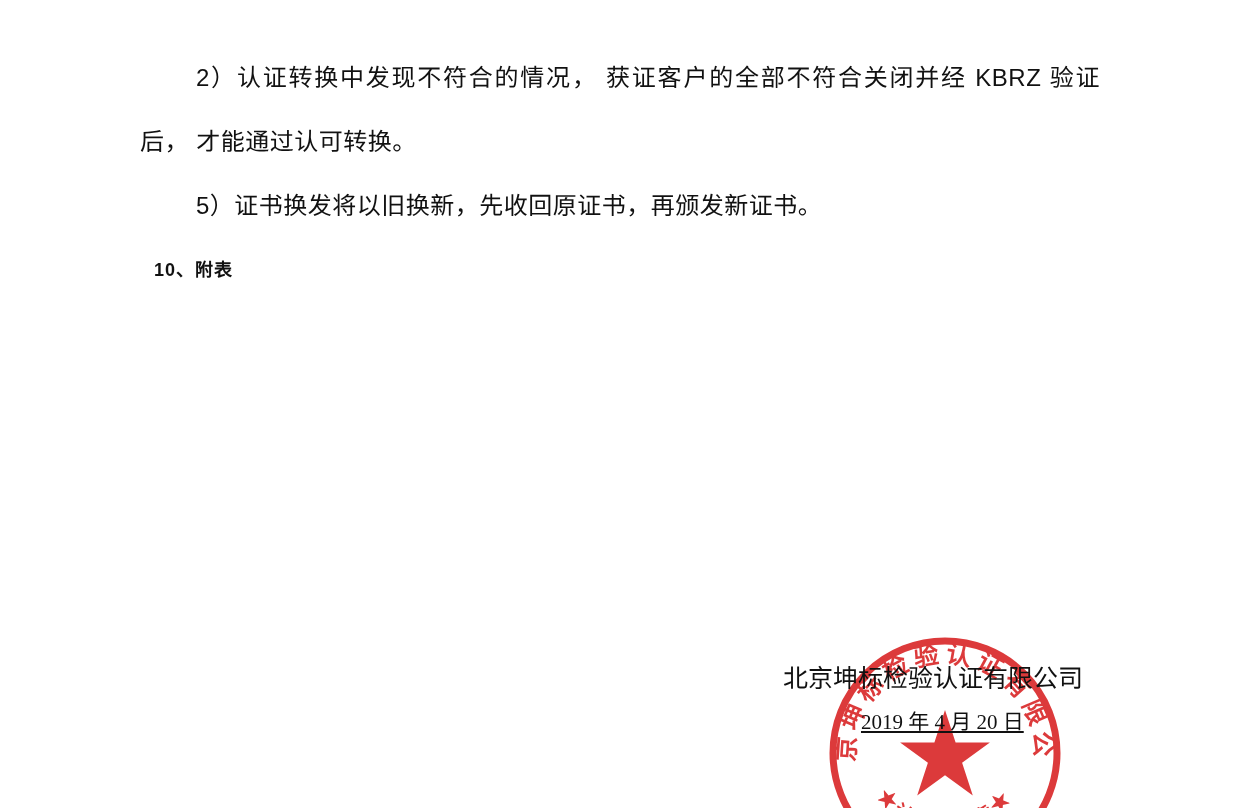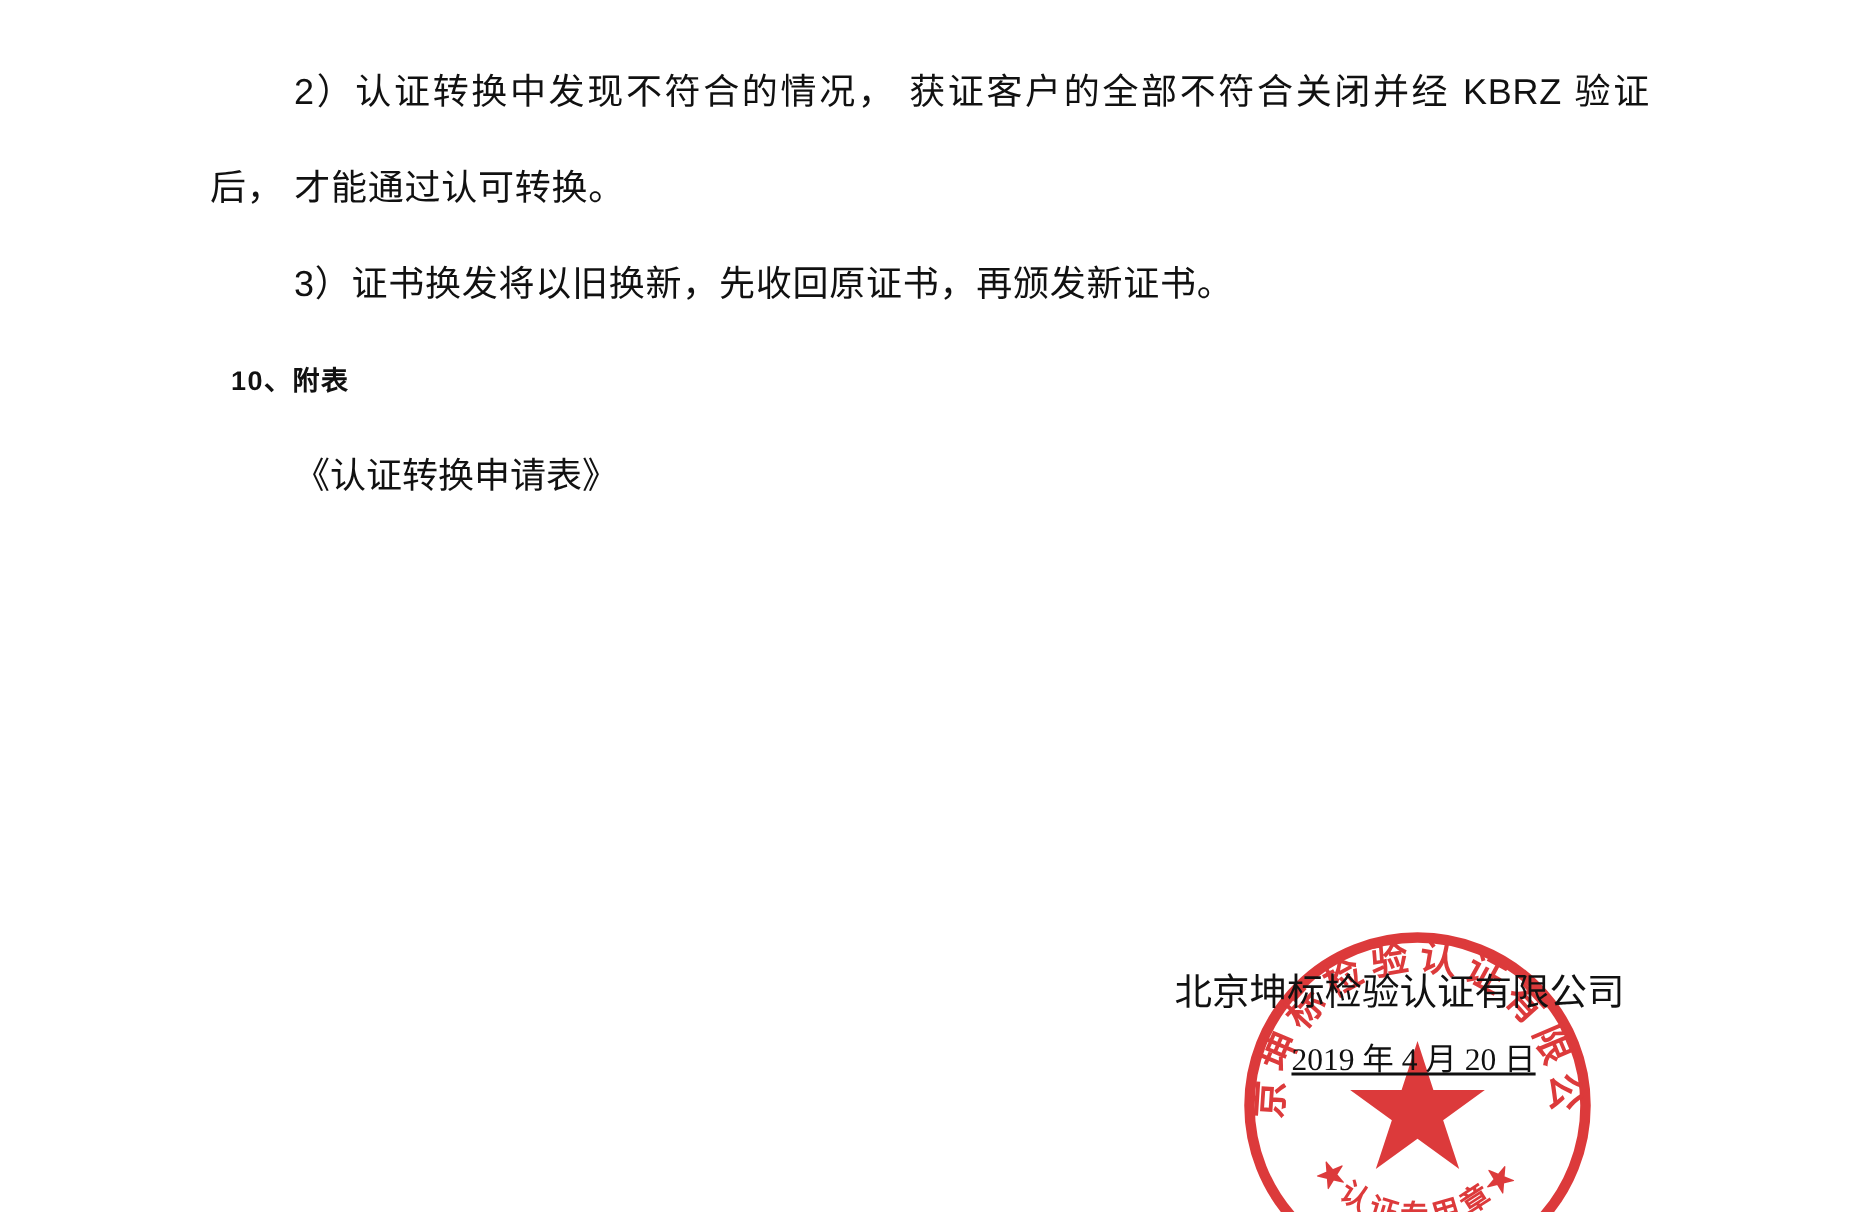--- a/index.html
+++ b/index.html
@@ -11,21 +11,21 @@
     width: 1243px;
     height: 808px;
     position: relative;
     overflow: hidden;
     font-family: "Liberation Sans", "DejaVu Sans", sans-serif;
     color: #111111;
   }
 
   .page {
     position: absolute;
-    left: 0; top: 0;
+    left: 0; top: 16px;
     width: 1243px;
     height: 656px;
   }
 
   .content {
     position: absolute;
     left: 140px;
     top: 30px;
     width: 960px;
   }
@@ -95,23 +95,22 @@
   }
   .stamp svg { display: block; }
 </style>
 </head>
 <body>
 
 <div class="page">
 
   <div class="content">
     <p class="para indent">2）认证转换中发现不符合的情况， 获证客户的全部不符合关闭并经 KBRZ 验证后， 才能通过认可转换。</p>
-    <p class="para indent">3）证书换发将以旧换新，先收回原证书，再颁发新证书。</p>
+    <p class="para indent">5）证书换发将以旧换新，先收回原证书，再颁发新证书。</p>
     <p class="heading">10、附表</p>
-    <p class="attachment">《认证转换申请表》</p>
   </div>
 
   <div class="stamp">
     <svg width="250" height="250" viewBox="0 0 250 250" xmlns="http://www.w3.org/2000/svg">
       <defs>
         <path id="arcTop" d="M 35,125 A 90,90 0 0 1 215,125" fill="none"></path>
         <path id="arcBottom" d="M 45,125 A 80,80 0 0 0 205,125" fill="none"></path>
       </defs>
       <circle cx="125" cy="125" r="112" fill="none" stroke="#d81f20" stroke-width="7"></circle>
       <text font-family="'Liberation Sans', sans-serif" font-size="25" font-weight="bold" fill="#d81f20" letter-spacing="5">

